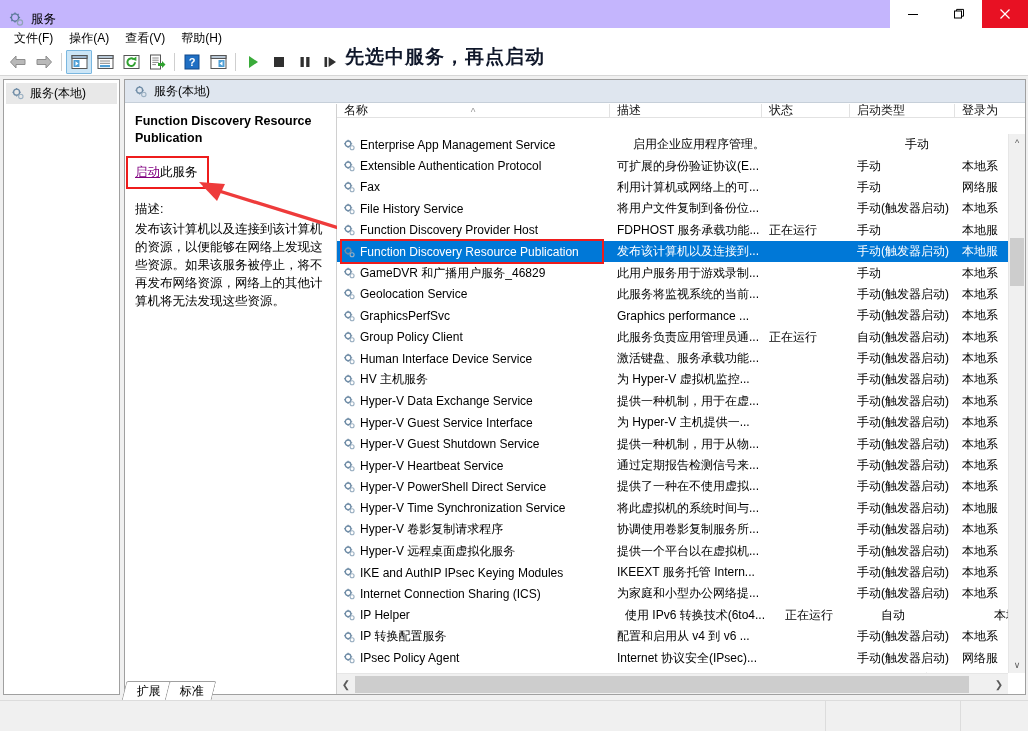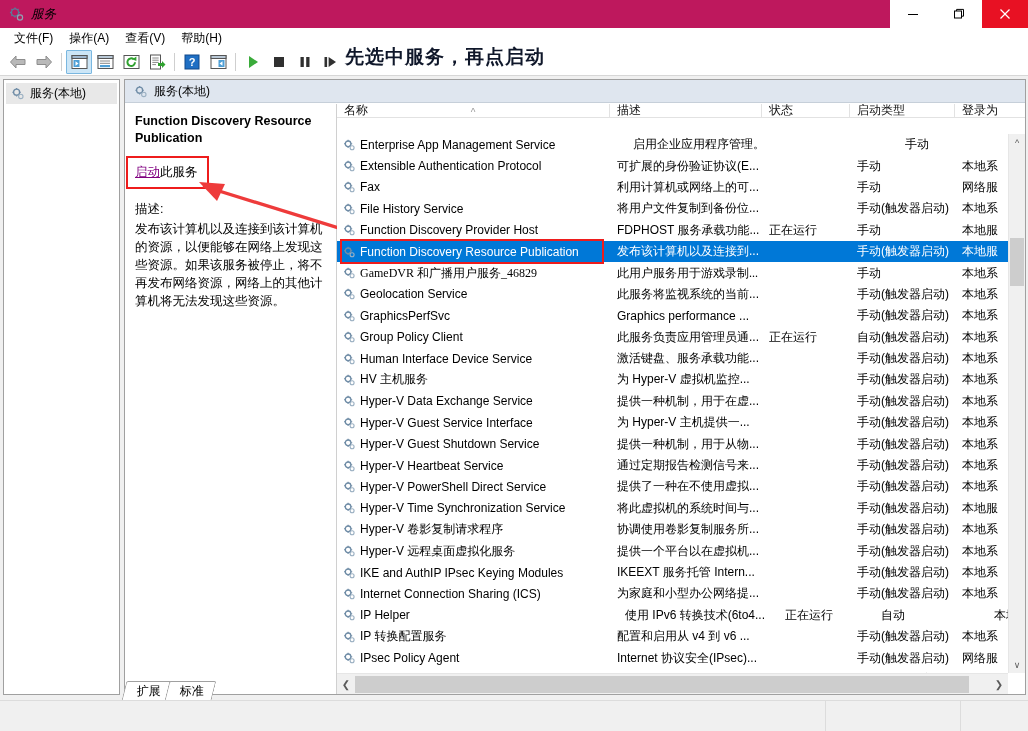--- a/index.html
+++ b/index.html
@@ -6,22 +6,22 @@
   html, body { margin:0; padding:0; }
   body {
     width:1028px; height:731px;
     font-family:"Liberation Sans","DejaVu Sans",sans-serif;
     font-size:12px; color:#000; background:#f0f0f0;
     overflow:hidden; position:relative;
   }
 
   
   .titlebar{
-    height:28px; background:#be185d; display:flex; align-items:center;
-    position:relative; border-bottom:0;font-style:italic;
+    height:28px; background:#c4b5fd; display:flex; align-items:flex-end;
+    position:relative; border-bottom:0;
   }
   .tb-icon{ width:18px; height:18px; margin-left:7px; margin-right:6px; flex:0 0 auto; }
   .tb-title{ font-size:12.5px; color:#000; }
   .tb-btns{ position:absolute; right:0; top:0; height:28px; display:flex; }
   .tb-btn{
     width:46px; height:28px; display:flex; align-items:center; justify-content:center;
     background:#ffffff;
   }
   .tb-btn.close{ background:#e81123; }
   .tb-btn svg{ display:block; }
@@ -504,21 +504,21 @@
                     <circle cx="10.1" cy="9.8" r="2" fill="none" stroke="#9bb0c2" stroke-width="1.1"></circle>
                   </svg></span>
                 <span>Function Discovery Resource Publication</span>
               </div>
               <div class="cell desc">发布该计算机以及连接到...</div>
               <div class="cell stat"></div>
               <div class="cell type">手动(触发器启动)</div>
               <div class="cell logon">本地服</div>
               <div class="sel-redbox"></div>
             </div>
-            <div class="row" style="position: relative; font-family: Liberation Serif, serif;">
+            <div class="row" style="position: relative;">
               <div class="cell name">
                 <span class="gearico"><svg viewBox="0 0 14 14" width="14" height="14">
                     <circle cx="6.1" cy="5.8" r="2.8" fill="none" stroke="#6f8ca6" stroke-width="1.3"></circle>
                     <g stroke="#6f8ca6" stroke-width="1.1">
                       <line x1="6.1" y1="1.7" x2="6.1" y2="2.9"></line>
                       <line x1="6.1" y1="8.7" x2="6.1" y2="9.9"></line>
                       <line x1="2" y1="5.8" x2="3.2" y2="5.8"></line>
                       <line x1="9" y1="5.8" x2="10.2" y2="5.8"></line>
                     </g>
                     <circle cx="10.1" cy="9.8" r="2" fill="none" stroke="#9bb0c2" stroke-width="1.1"></circle>

